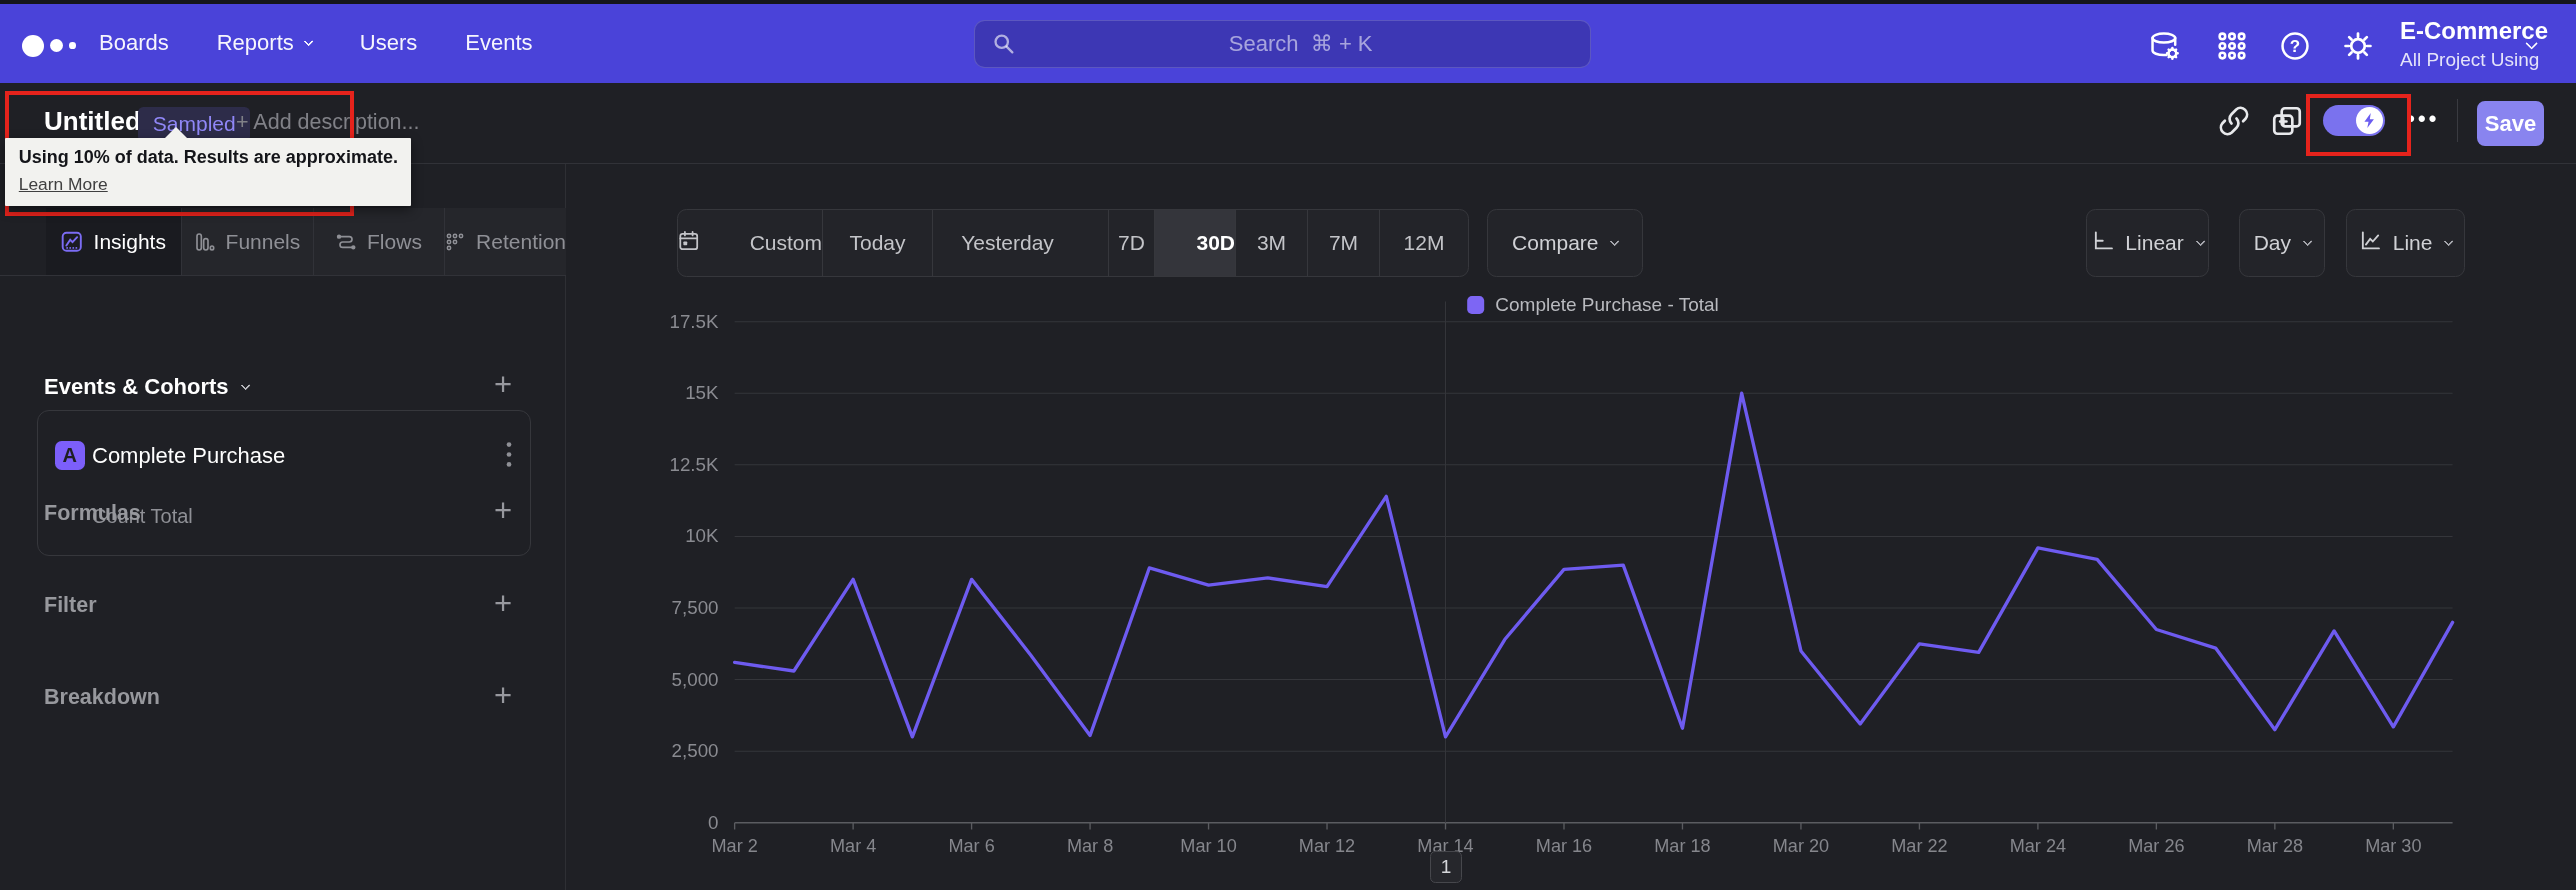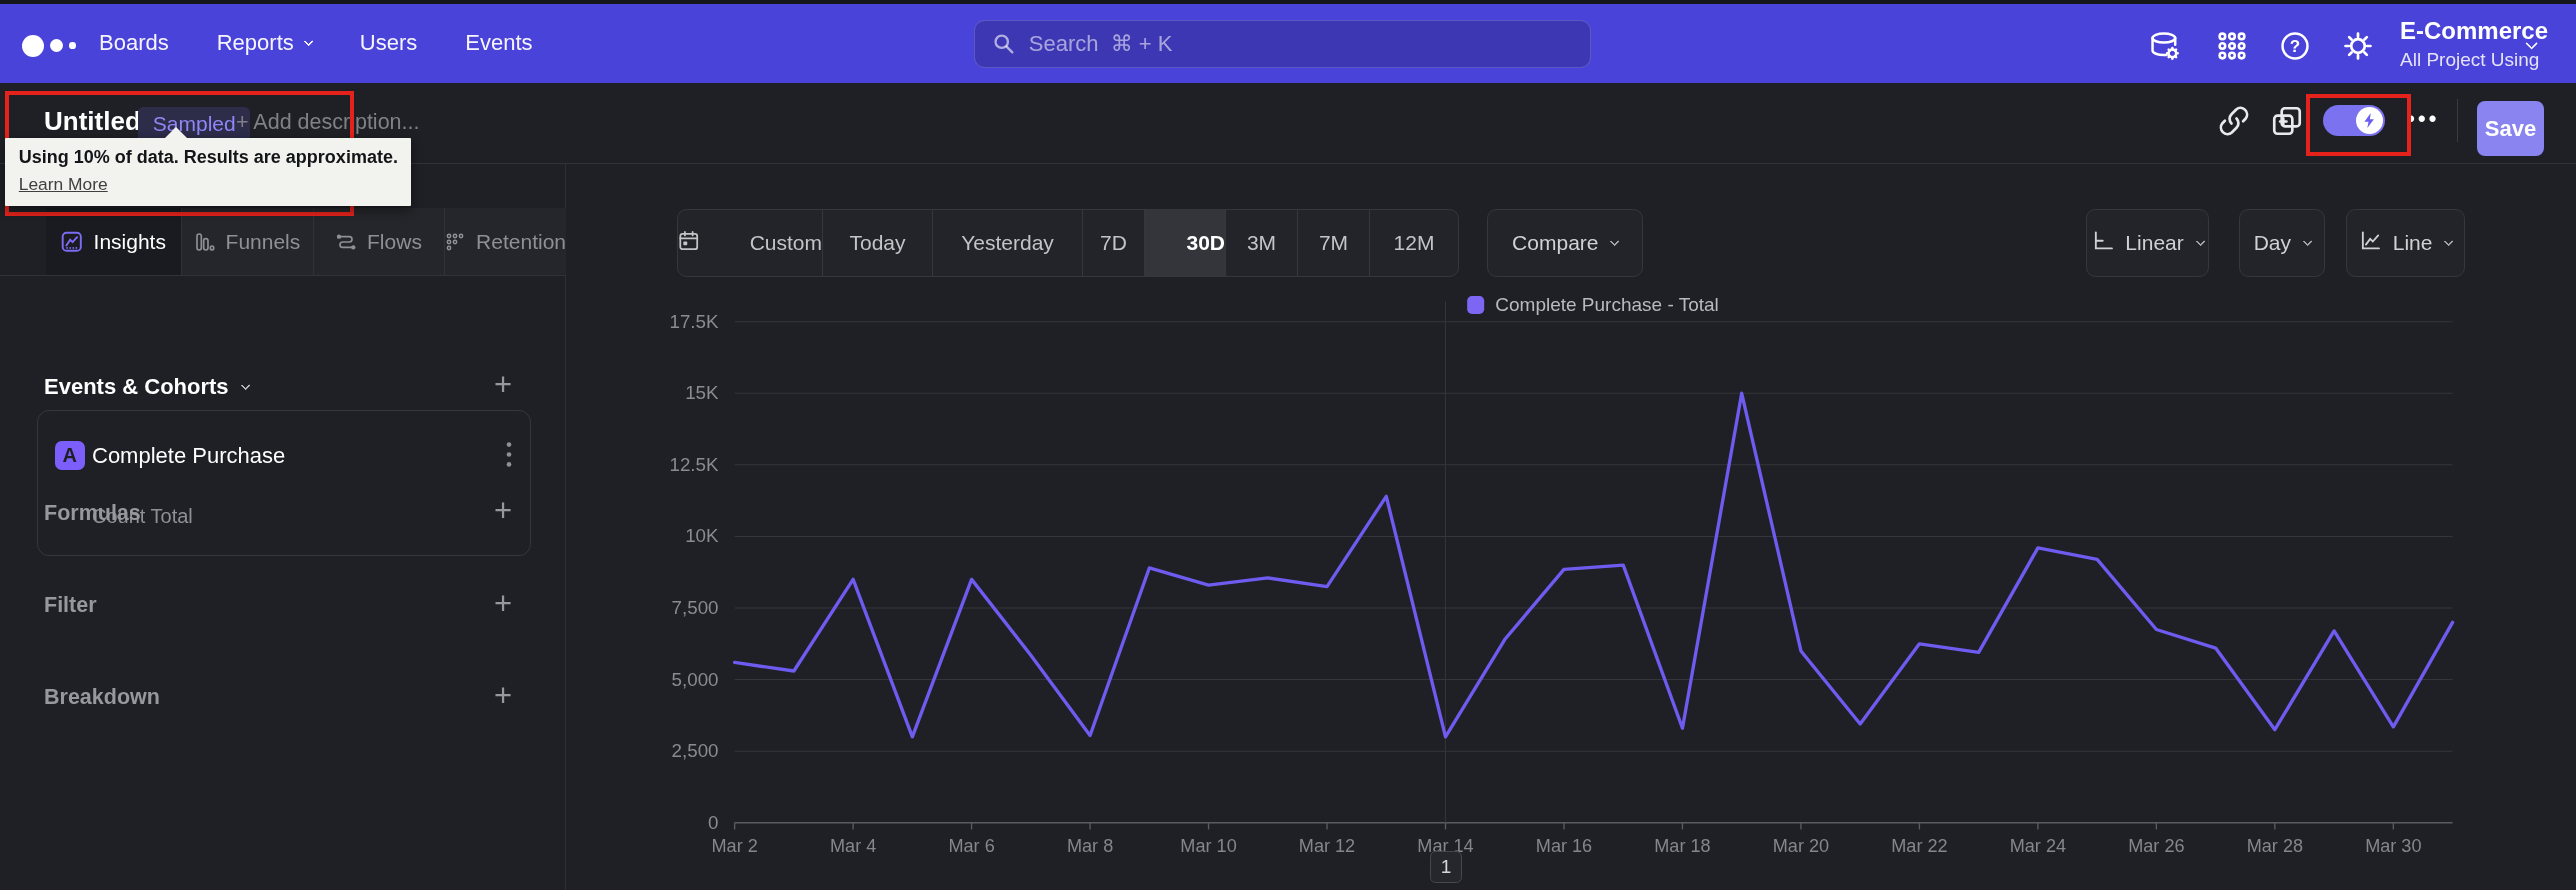--- a/index.html
+++ b/index.html
@@ -9,38 +9,38 @@
   
   .topnav { position:absolute; left:0; top:0; width:2576px; height:83px; background:#4a43d9; border-top:4px solid #15161b; }
   .logo { position:absolute; left:21.5px; top:27px; width:60px; height:29.5px; display:flex; align-items:center; gap:6px; }
   .logo .d1{width:22px;height:22px;border-radius:50%;background:#fff;}
   .logo .d2{width:13.4px;height:13.4px;border-radius:50%;background:#fff;}
   .logo .d3{width:6.7px;height:6.7px;border-radius:50%;background:#fff;}
   .navitems { position:absolute; left:99px; top:0; height:78px; display:flex; align-items:center; gap:48px; }
   .navitem { color:rgba(255,255,255,.95); font-size:22px; font-weight:500; display:flex; align-items:center; gap:10.7px; cursor:pointer; }
   .chev { width:7.4px; height:7.4px; border-right:2px solid currentColor; border-bottom:2px solid currentColor; transform:rotate(45deg) translateY(-1.3px); border-radius:0.7px; display:inline-block; }
   .search { position:absolute; left:974px; top:16px; width:617px; height:48px; background:rgba(0,0,0,.17); border:1.3px solid rgba(255,255,255,.16); border-radius:10.7px; display:flex; align-items:center; padding:0 17.4px; gap:13.4px; color:rgba(255,255,255,.6); }
-  .search input { background:transparent; border:none; outline:none; font-size:22px; color:#fff; width:100%; font-family:"Liberation Sans",sans-serif; }
+  .search input { background:transparent; border:none; outline:none; font-size:22px; color:#fff; width:100%; font-family:"Liberation Sans",sans-serif;text-align:center; }
   .search input::placeholder { color:rgba(255,255,255,.55); }
   .navicon { position:absolute; top:24px; width:35px; height:35px; color:#fff; display:flex; align-items:center; justify-content:center; cursor:pointer; }
   .project { position:absolute; left:2400px; top:13.4px; color:#fff; cursor:pointer; }
   .project .pname { font-size:24px; font-weight:700; }
   .project .pscope { font-size:19px; opacity:.85; margin-top:4px; }
   .project-chev { position:absolute; left:2526px; top:35px; color:#fff; }
 
   
   .header2 { position:absolute; left:0; top:83px; width:2576px; height:81px; background:#1f2025; border-bottom:1.3px solid #313238; }
   .title { position:absolute; left:44px; top:23px; color:#fff; font-size:26px; font-weight:700; }
   .badge { position:absolute; left:138px; top:24px; background:#2d2c49; color:#9087f7; font-size:21px; padding:5.4px 14.8px; border-radius:5.4px; }
   .adddesc { position:absolute; left:236px; top:27px; color:#808187; font-size:21.5px; cursor:text; }
   .hicon { position:absolute; top:101px; width:40px; height:40px; color:#e8e9ec; display:flex; align-items:center; justify-content:center; cursor:pointer; }
   .toggle { position:absolute; left:2323px; top:105px; width:62px; height:31px; background:#7a72ee; border-radius:15.4px; cursor:pointer; }
   .knob { position:absolute; right:2px; top:2px; width:27px; height:27px; border-radius:50%; background:#fff; display:flex; align-items:center; justify-content:center; }
   .vdiv { position:absolute; left:2457px; top:99px; width:1.3px; height:43px; background:#3a3b41; }
-  .savebtn { position:absolute; left:2477px; top:101px; width:67px; height:55px; background:#8984ef; color:#fff; font-size:22px; font-weight:600; border:none; border-radius:8px; cursor:pointer; font-family:"Liberation Sans",sans-serif; }
+  .savebtn { position:absolute; left:2477px; top:101px; width:67px; height:45px; background:#8984ef; color:#fff; font-size:22px; font-weight:600; border:none; border-radius:8px; cursor:pointer; font-family:"Liberation Sans",sans-serif; }
   .more { position:absolute; left:2407px; top:106px; color:#fff; font-size:23px; letter-spacing:2.7px; cursor:pointer; }
 
   
   .annobox { position:absolute; border:4px solid #e5231c; pointer-events:none; z-index:50; }
   .anno1 { left:4.7px; top:91px; width:349px; height:125px; }
   .anno2 { left:2306px; top:94px; width:105px; height:62px; }
   .tooltip { position:absolute; left:5.4px; top:138px; background:#f2f2ef; border-radius:1px; padding:9.4px 13.4px 10.7px 13.4px; z-index:60; white-space:nowrap; box-shadow:0 4px 12px rgba(0,0,0,.45); }
   .tooltip:before { content:""; position:absolute; top:-10.7px; left:160px; border:11.4px solid transparent; border-bottom-color:#f2f2ef; border-top:none; }
   .tt1 { font-size:18px; font-weight:700; color:#141519; }
   .tt2 { font-size:17.4px; color:#404040; text-decoration:underline; margin-top:6px; display:inline-block; cursor:pointer; }
@@ -63,21 +63,21 @@
   .abadge { position:absolute; left:17px; top:29.5px; width:29.5px; height:29.5px; background:#7c5ffa; border-radius:6.7px; color:#1e1f24; font-size:20px; font-weight:700; display:flex; align-items:center; justify-content:center; }
   .evname { position:absolute; left:54px; top:32px; color:#fff; font-size:22px; font-weight:500; }
   .evmetric { position:absolute; left:54px; top:94px; color:#8f9096; font-size:20px; }
   .kebab { position:absolute; right:17.4px; top:29.5px; color:#8f9096; cursor:pointer; }
 
   
   .seg { position:absolute; left:677px; top:209px; height:68px; display:flex; background:#232429; border:1.3px solid #36373c; border-radius:9.4px; overflow:hidden; }
   .segbtn { display:flex; align-items:center; justify-content:center; gap:10.7px; font-size:21px; color:#c3c4c8; border-left:1.3px solid #36373c; cursor:pointer; }
   .segbtn:first-child { border-left:none; }
   .segbtn.active { background:#34353b; color:#fff; font-weight:600;justify-content:flex-end; }
-  .w-custom{width:144px;justify-content:space-between;} .w-today{width:110px;} .w-yest{width:150px;} .w-7d{width:62px;} .w-30d{width:81px;} .w-3m{width:72px;} .w-6m{width:72px;} .w-12m{width:89px;}
+  .w-custom{width:144px;justify-content:space-between;} .w-today{width:110px;} .w-yest{width:150px;} .w-7d{width:46px;margin-left:26px;} .w-30d{width:81px;} .w-3m{width:72px;} .w-6m{width:72px;} .w-12m{width:89px;}
   .dropbtn { position:absolute; top:209px; height:68px; background:#232429; border:1.3px solid #36373c; border-radius:9.4px; display:flex; align-items:center; justify-content:center; gap:12px; font-size:21px; color:#d0d1d5; cursor:pointer; }
   .dropbtn .chev { border-width:2px; color:#a7a8ae; }
 
   
   .legend { position:absolute; left:1593px; top:294px; transform:translateX(-50%); display:flex; align-items:center; gap:10.7px; cursor:pointer; }
   .lgsq { width:17.4px; height:17.4px; border-radius:4.7px; background:#7d66f4; }
   .lglabel { font-size:19px; color:#b9babf; }
   #chart-svg { position:absolute; left:577px; top:288px; }
   #chart-svg .grid { stroke:#35363b; stroke-width:1.5; }
   #chart-svg .axis { stroke:#5b5c61; stroke-width:2.5; }

